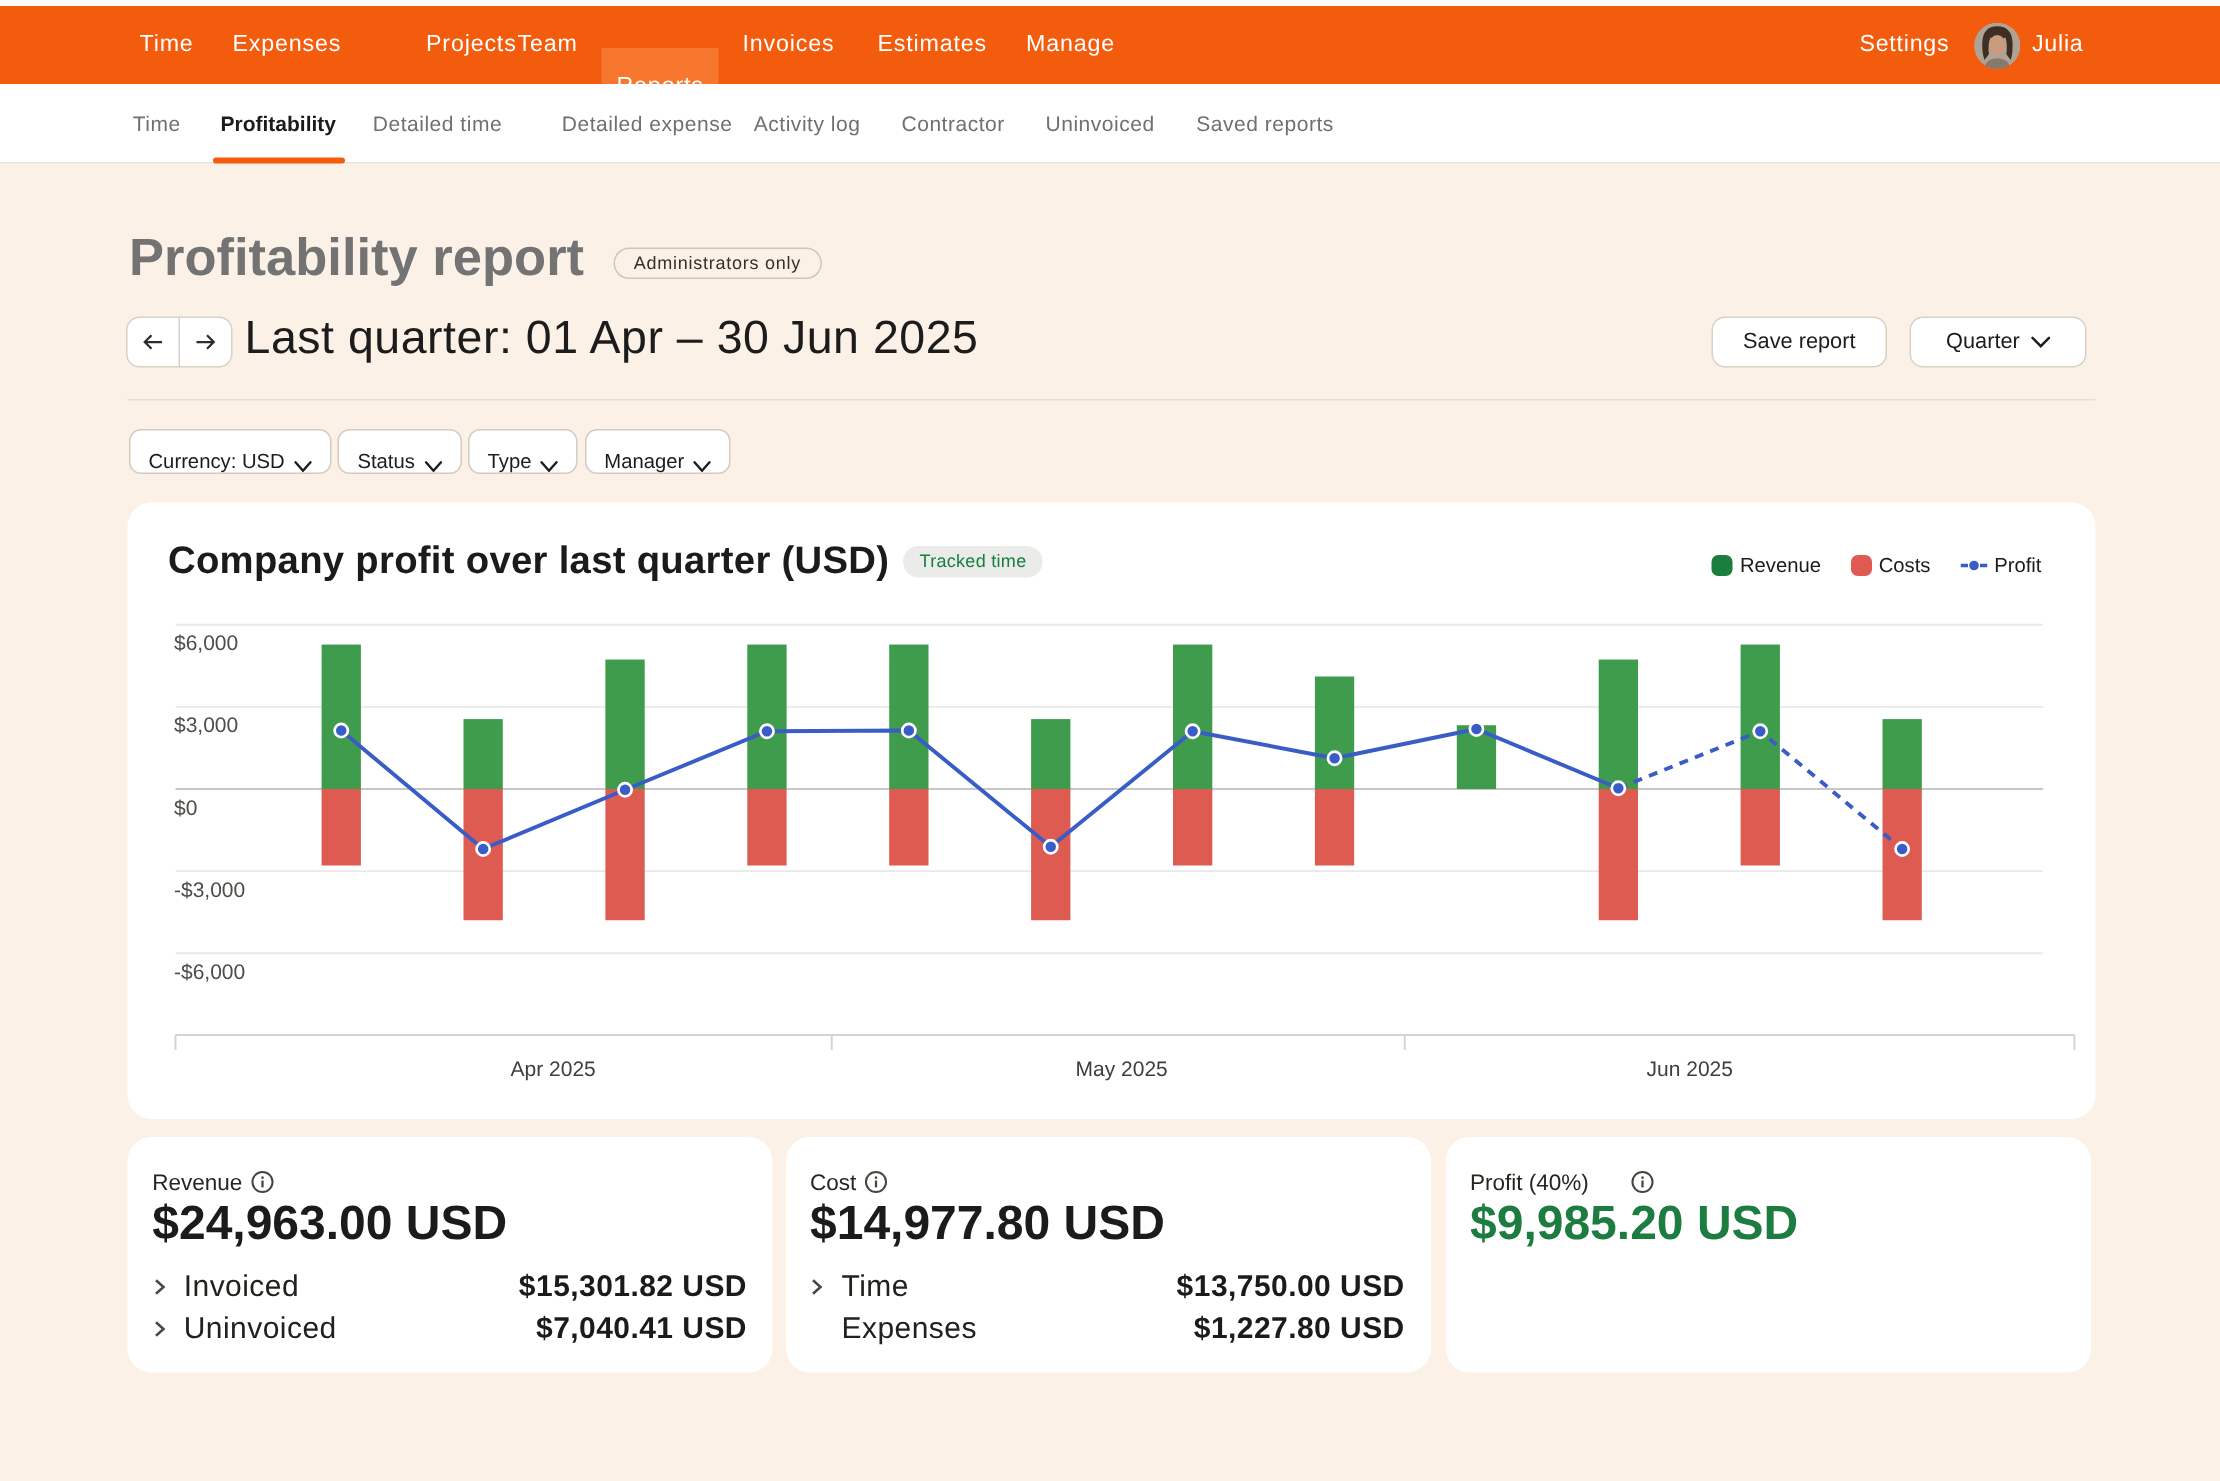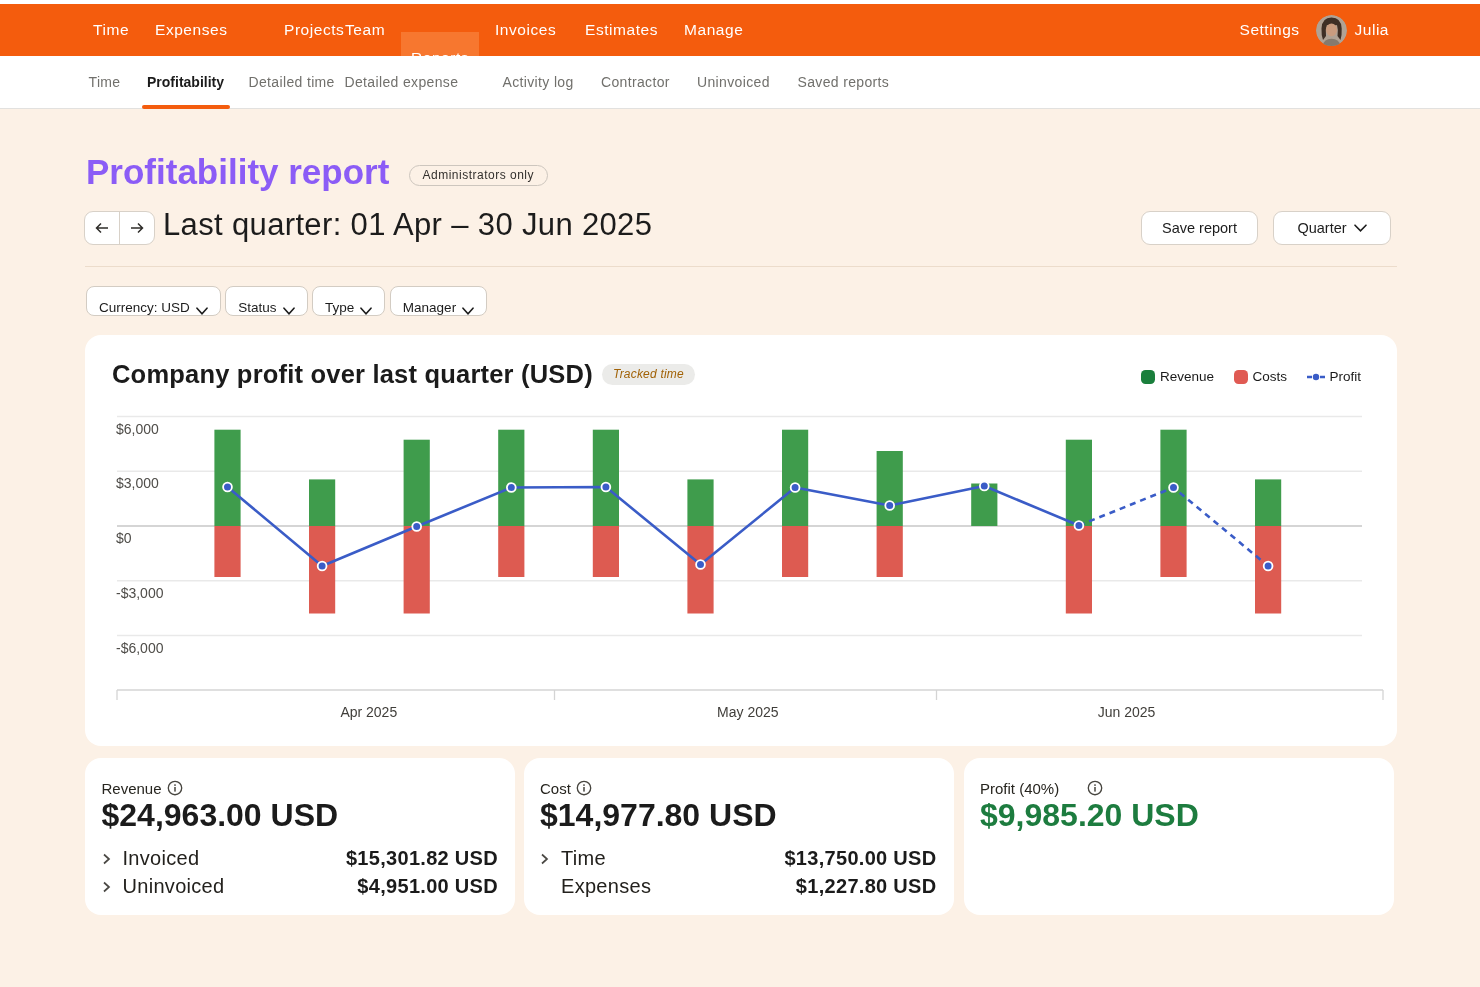--- a/index.html
+++ b/index.html
@@ -7,34 +7,34 @@
   .topstrip { position:absolute; top:0; left:0; width:1480px; height:4px; background:#fff; }
   .topbar { position:absolute; top:4px; left:0; width:1480px; height:52px; background:#f45c0d; }
   .topnav .ti { position:absolute; top:0; height:52px; color:#fff; font-size:15.5px; letter-spacing:0.55px; padding:0 8px; display:flex; align-items:center; }
   .topnav .ti.active { background:#f7772f; padding:0 10px;margin-top:28px; }
   .topright { position:absolute; top:0; right:91px; height:52px; display:flex; align-items:center; gap:8px; color:#fff; font-size:15.5px; letter-spacing:0.5px; }
   .avatar { width:31px; height:31px; border-radius:50%; overflow:hidden; }
   .subnav { position:absolute; top:56px; left:0; width:1480px; height:53px; background:#fff; border-bottom:1px solid #e2e1df; }
   .sti { position:absolute; top:0; height:52px; color:#71706c; font-size:14px; letter-spacing:0.35px; padding:0 4.5px; display:flex; align-items:center; }
   .sti.active { color:#1b1b1b; font-weight:bold; letter-spacing:0; }
   .sti.active:after { content:""; position:absolute; left:-1px; right:-1px; bottom:-1px; height:4px; background:#f45c0d; border-radius:2px; }
-  h1 { position:absolute; left:86px; top:152px; font-size:35px; color:#8b5cf6; letter-spacing:0px; }
+  h1 { position:absolute; left:86px; top:152px; font-size:35px; color:#737373; letter-spacing:0px; }
   .admin-pill { position:absolute; left:409px; top:164.5px; height:21px; border:1px solid #cdc6be; border-radius:11px; display:flex; align-items:center; padding:0 12.5px; font-size:12px; letter-spacing:0.5px; color:#33302d; background:transparent; }
   .arrows { position:absolute; left:84px; top:210.5px; width:71px; height:34.5px; background:#fff; border:1px solid #d8d1c8; border-radius:9px; display:flex; }
   .arrows .a { flex:1; display:flex; align-items:center; justify-content:center; }
   .arrows .a:first-child { border-right:1px solid #d8d1c8; }
   .datehead { position:absolute; left:163px; top:207px; font-size:31px; font-weight:500; color:#1c1c1c; letter-spacing:0.35px; }
   .btn { position:absolute; top:211px; height:34px; background:#fff; border:1px solid #d8d1c8; border-radius:9px; display:flex; align-items:center; justify-content:center; font-size:14.5px; font-weight:500; color:#1c1c1c; gap:7px; }
   .sep { position:absolute; left:85px; top:266px; width:1312px; height:1px; background:#ecdccb; }
   .filters { position:absolute; left:86px; top:286px; display:flex; gap:4.5px; }
   .fpill { height:30px; background:#fff; border:1px solid #d3ccc3; border-radius:8px; display:flex; align-items:flex-end; padding:0 12px; font-size:13.5px; font-weight:500; color:#1c1c1c; gap:6px; }
   .card { position:absolute; background:#fff; border-radius:16px; }
   #chartcard { left:85px; top:334.5px; width:1312px; height:411px; }
   .ctitle { position:absolute; left:27px; top:25px; font-size:25.5px; font-weight:bold; color:#1b1b1b; letter-spacing:0.2px; }
-  .tracked { position:absolute; left:517px; top:29px; height:21px; background:#ebebe9; border-radius:11px; display:flex; align-items:center; padding:0 11px; font-size:12px; letter-spacing:0.2px; color:#a16207;font-style:italic; }
+  .tracked { position:absolute; left:517px; top:29px; height:21px; background:#ebebe9; border-radius:11px; display:flex; align-items:center; padding:0 11px; font-size:12px; letter-spacing:0.2px; color:#15803d; }
   .legend { position:absolute; right:36px; top:34.5px; display:flex; align-items:center; gap:20px; font-size:13.5px; color:#1b1b1b; }
   .legend .li { display:flex; align-items:center; gap:4.5px; }
   .sw { width:14px; height:14px; border-radius:4.5px; }
   .scard { top:757.5px; height:157.5px; }
   .scard .lab { position:absolute; left:16.5px; top:22px; font-size:15px; color:#27251f; display:flex; align-items:center; gap:5px; }
   .scard .money { position:absolute; left:16.5px; top:39.5px; font-size:32px; font-weight:bold; color:#1b1b1b; letter-spacing:0px; }
   .srow { position:absolute; left:16.5px; right:17px; display:flex; align-items:center; font-size:20px; letter-spacing:0.3px; color:#23211d; }
   .srow .chev { width:21px; }
   .srow b { margin-left:auto; font-weight:bold; letter-spacing:0.3px; color:#1b1b1b; }
   .scard .money.green { color:#1d7c3f;text-align:center; }
@@ -65,21 +65,21 @@
         </svg>
     </span>
     <span>Julia</span>
   </div>
 </div>
 
 <div class="subnav">
     <div class="sti" style="left:84px;">Time</div>
     <div class="sti active" style="left:142.5px;">Profitability</div>
     <div class="sti" style="left:244px;">Detailed time</div>
-    <div class="sti" style="left:340px;">Detailed expense</div>
+    <div class="sti" style="left:370px;">Detailed expense</div>
     <div class="sti" style="left:498px;">Activity log</div>
     <div class="sti" style="left:596.5px;">Contractor</div>
     <div class="sti" style="left:692.5px;">Uninvoiced</div>
     <div class="sti" style="left:793px;">Saved reports</div>
 </div>
 
 <h1>Profitability report</h1>
 <div class="admin-pill">Administrators only</div>
 
 <div class="arrows">
@@ -192,21 +192,21 @@
         <circle cx="8" cy="8" r="6.7" fill="none" stroke="#47453f" stroke-width="1.35"></circle>
         <rect x="7.25" y="7" width="1.5" height="4.6" fill="#47453f"></rect>
         <rect x="7.25" y="4.3" width="1.5" height="1.6" fill="#47453f"></rect>
       </svg></div>
   <div class="money">$24,963.00 USD</div>
   <div class="srow" style="top:89px;"><span class="chev"><svg width="9" height="12" viewBox="0 0 9 12">
           <path d="M2 1.5 L7 6 L2 10.5" fill="none" stroke="#4a4844" stroke-width="1.7"></path>
         </svg></span>Invoiced <b>$15,301.82 USD</b></div>
   <div class="srow" style="top:117px;"><span class="chev"><svg width="9" height="12" viewBox="0 0 9 12">
           <path d="M2 1.5 L7 6 L2 10.5" fill="none" stroke="#4a4844" stroke-width="1.7"></path>
-        </svg></span>Uninvoiced <b>$4,951.00 USD</b></div>
+        </svg></span>Uninvoiced <b>$7,040.41 USD</b></div>
 </div>
 
 <div class="card scard" id="sc2" style="left:523.5px; width:430px;">
   <div class="lab">Cost <svg width="16" height="16" viewBox="0 0 16 16">
         <circle cx="8" cy="8" r="6.7" fill="none" stroke="#47453f" stroke-width="1.35"></circle>
         <rect x="7.25" y="7" width="1.5" height="4.6" fill="#47453f"></rect>
         <rect x="7.25" y="4.3" width="1.5" height="1.6" fill="#47453f"></rect>
       </svg></div>
   <div class="money">$14,977.80 USD</div>
   <div class="srow" style="top:89px;"><span class="chev"><svg width="9" height="12" viewBox="0 0 9 12">

